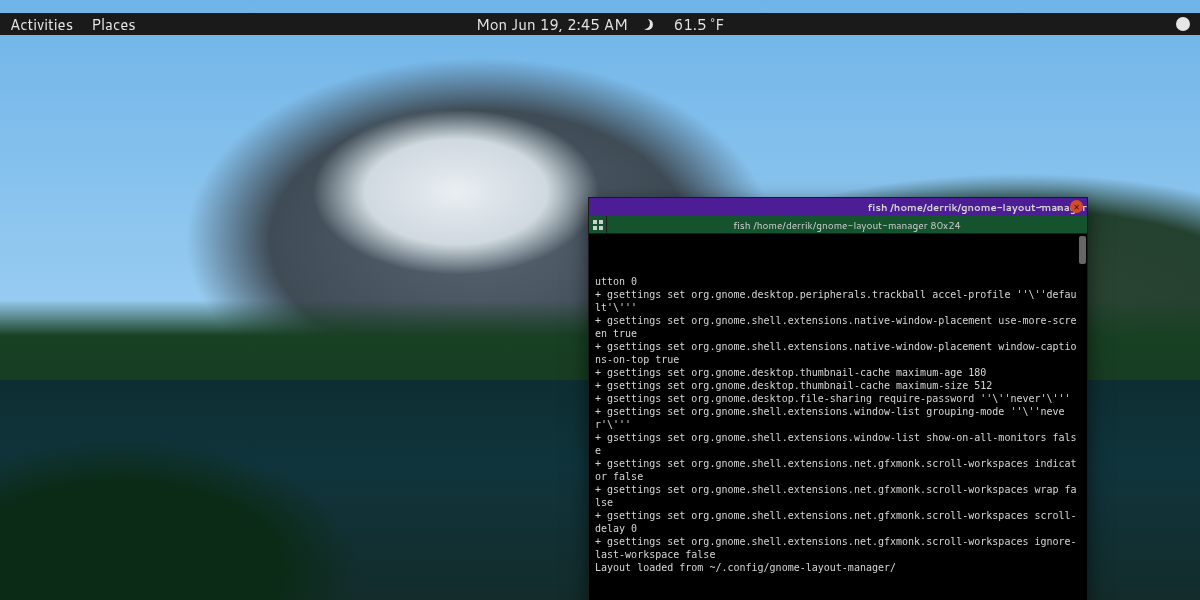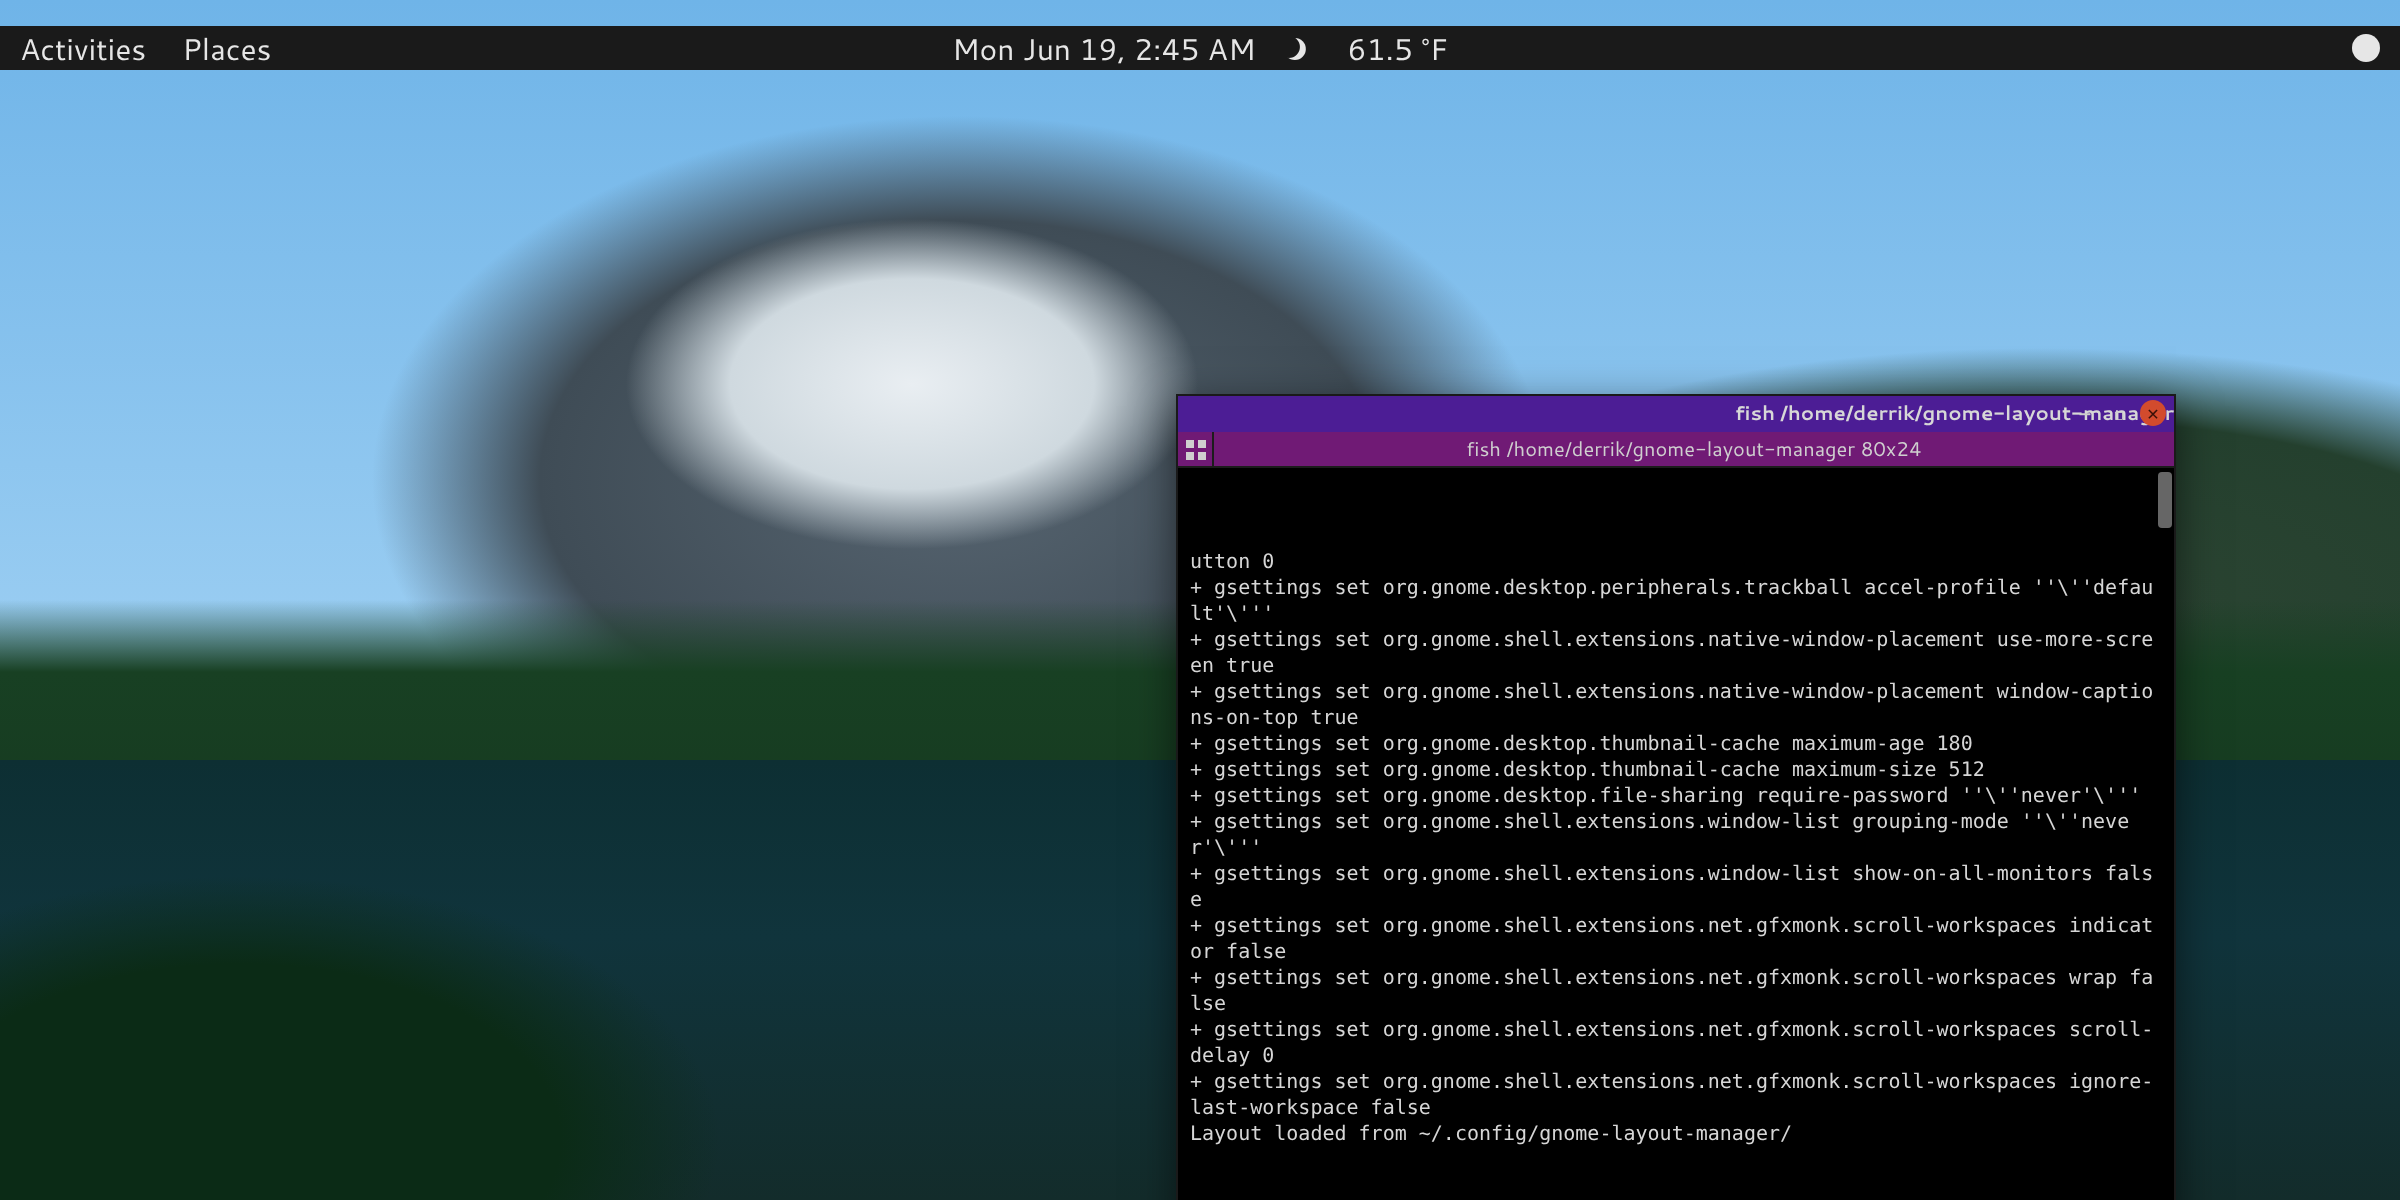--- a/index.html
+++ b/index.html
@@ -68,21 +68,21 @@
   }
   .ctl { width: 13px; height: 13px; border-radius: 50%; display: flex; align-items: center; justify-content: center; font-size: 9px; color: #ccc; cursor: pointer; }
   .ctl.min { background: transparent; }
   .ctl.max { background: transparent; }
   .ctl.close { background: #d24b2d; color: #3a1008; }
   .ctl.min::before { content: "–"; }
   .ctl.max::before { content: "▫"; font-size: 8px; }
   .ctl.close::before { content: "✕"; font-size: 8px; }
 
   .tabbar {
-    height: 18px; background: #701a75; color: #cfcfcf;
+    height: 18px; background: #14532d; color: #cfcfcf;
     font-size: 10px; display: flex; align-items: center;
     border-bottom: 1px solid #1c1c1c;
   }
   .tab-newbtn {
     width: 18px; height: 100%; display: flex; align-items: center; justify-content: center;
     border-right: 1px solid #1c1c1c; cursor: pointer;
   }
   .tab-newbtn svg { width: 10px; height: 10px; }
   .tab { flex: 1; text-align: center; }
 

